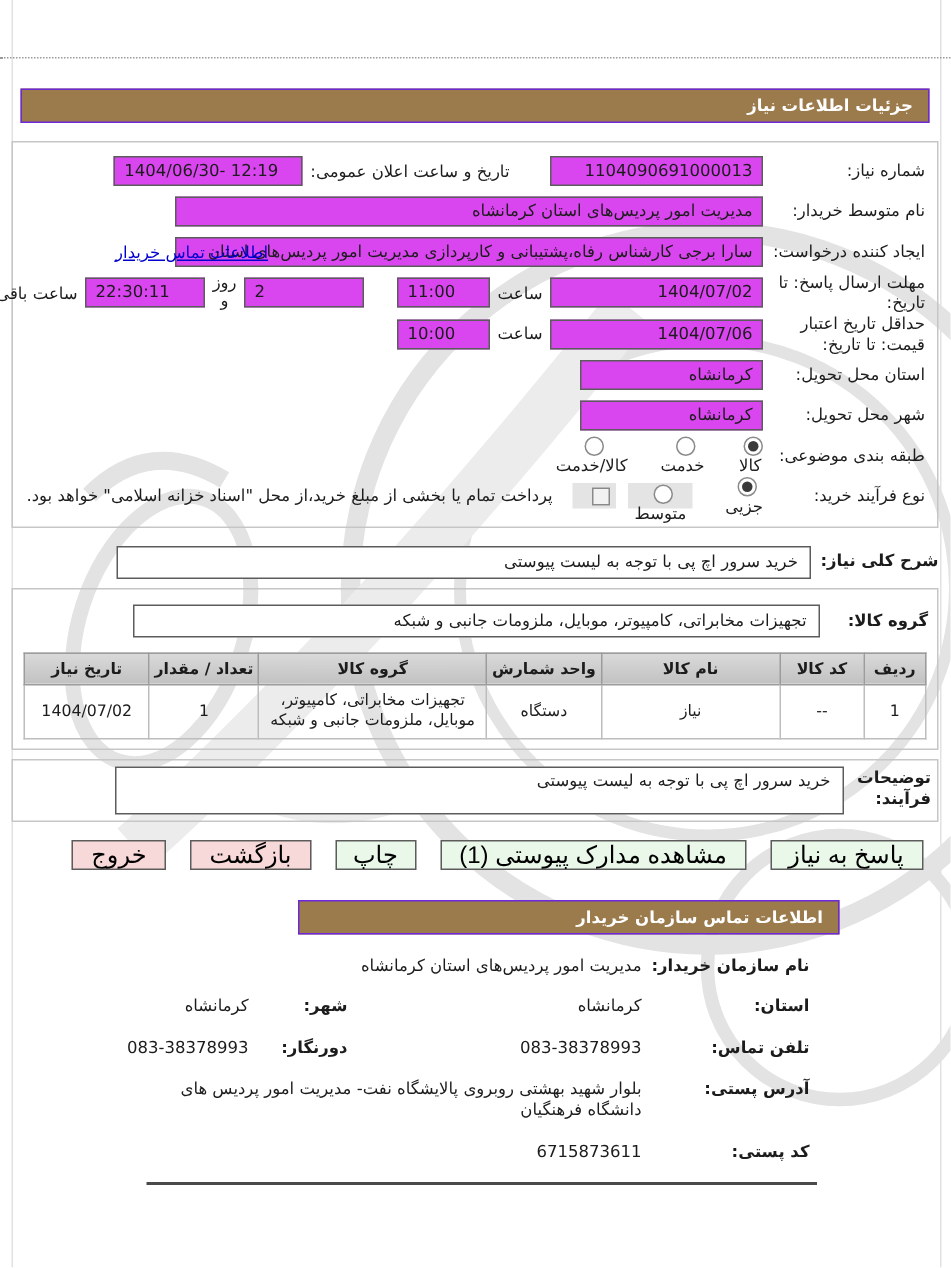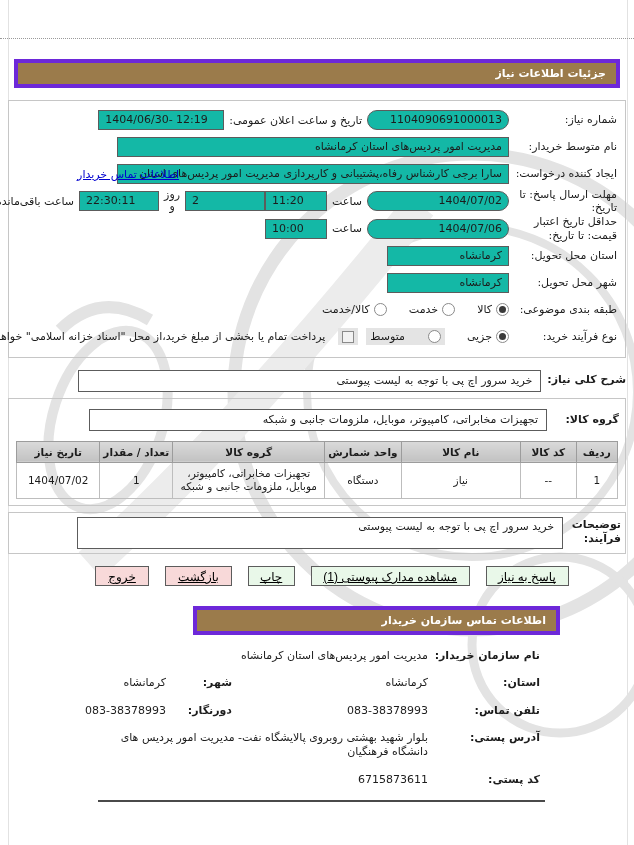--- a/index.html
+++ b/index.html
@@ -7,49 +7,49 @@
     width:634px;height:845px;position:relative;overflow:hidden;
     background:#ffffff;color:#1c1c1c;
     font-family:"DejaVu Sans", sans-serif;font-size:11px;direction:rtl;
   }
   .frame-l{position:absolute;right:auto;left:8px;top:0;bottom:0;border-left:1px solid #e2e2e2;z-index:0;}
   .frame-r{position:absolute;left:627px;top:0;bottom:0;border-left:1px solid #e2e2e2;z-index:0;}
   .watermark{position:absolute;inset:0;z-index:0;pointer-events:none;}
   .content{position:relative;z-index:1;}
   .topstrip{height:38px;border-bottom:1px dotted #9a9a9a;}
   .bar{
-    background:#9b7b4b;border:4px solid #6d28d9;color:#fff;font-weight:bold;
+    background:#9b7b4b;border:1px solid #6d28d9;color:#fff;font-weight:bold;
     height:21px;line-height:21px;padding:0 10px;font-size:11px;
   }
   .bar1{margin:20px 14px 12px 14px;}
   .bar2{margin:20px 74px 14px 74px;width:339px;}
   .panel{border:1px solid #c6c6c6;margin:0 8px;padding:6px 4px;background:transparent;}
   .frow{display:flex;align-items:center;min-height:26px;margin-bottom:1px;}
   .flabel{width:108px;flex:none;padding-right:4px;line-height:1.2;}
   .slabel{padding:0 5px;flex:none;}
   .ibox{
-    border:1px solid #5c5c5c;background:#14b8a6;height:18px;line-height:18px;
+    border:1px solid #5c5c5c;background:#d946ef;height:18px;line-height:18px;
     padding:0 6px;overflow:hidden;white-space:nowrap;flex:none;
   }
   .ltr{direction:ltr;unicode-bidi:isolate;text-align:right;}
-  .w140{width:128px;border-radius:10px;}
+  .w140{width:128px;}
   .w125{width:112px;text-align:left;}
   .w390{width:378px;}
   .w120{width:108px;}
   .w55{width:48px;text-align:left;}
   .w75{width:66px;text-align:left;}
-  .gap18{margin-right:0;}
+  .gap18{margin-right:22px;}
   .dayslbl{width:22px;flex:none;line-height:1.1;text-align:center;padding:0 2px;}
   .link{color:#0000cf;text-decoration:underline;margin-right:-62px;flex:none;cursor:pointer;}
   .radio{width:11px;height:11px;border:1px solid #8a8a8a;border-radius:50%;background:#fff;
     display:inline-block;position:relative;margin-left:4px;flex:none;}
   .radio.sel::after{content:'';position:absolute;inset:2px;border-radius:50%;background:#3a3a3a;}
-  .ropt{display:inline-flex;align-items:center;margin-left:22px;}
+  .ropt{display:inline-flex;align-items:center;margin-left:22px;flex-direction:column;}
   .graybg{background:#e4e4e4;display:inline-flex;align-items:center;height:15px;
-    padding:1px 4px;margin-left:8px;gap:19px;}
+    padding:1px 4px;margin-left:8px;}
   .cbx{width:10px;height:10px;border:1px solid #8a8a8a;background:#f2f2f2;display:inline-block;flex:none;}
   .cbxpad{width:46px;}
   .descrow{display:flex;align-items:flex-start;margin:12px 8px 6px 8px;}
   .desclabel{font-weight:bold;flex:none;padding:3px 0 0 6px;}
   .descbox{border:1px solid #5c5c5c;background:#fff;height:20px;line-height:20px;
     padding:0 8px;flex:1;margin-left:70px;overflow:hidden;white-space:nowrap;}
   .sechead{font-weight:bold;margin:10px 12px 6px 12px;}
   .groupsrow{display:flex;align-items:center;margin:4px 2px 10px 2px;}
   .grouplabel{font-weight:bold;flex:none;padding-left:8px;width:64px;}
   .groupbox{border:1px solid #5c5c5c;background:#fff;min-height:20px;line-height:20px;
@@ -57,21 +57,21 @@
   table.goods{width:calc(100% - 6px);margin:0 3px;border-collapse:collapse;font-size:10.5px;}
   table.goods th{background:linear-gradient(#dadada,#c2c2c2);border:1px solid #9c9c9c;
     font-weight:bold;padding:4px 3px;white-space:nowrap;}
   table.goods td{border:1px solid #bdbdbd;padding:4px 3px;text-align:center;line-height:1.3;}
   .notesrow{display:flex;align-items:flex-start;}
   .noteslabel{font-weight:bold;flex:none;width:58px;line-height:1.25;padding-top:1px;}
   .notesbox{border:1px solid #5c5c5c;background:#fff;height:28px;line-height:16px;
     padding:1px 8px;flex:1;margin-left:64px;overflow:hidden;}
   .btnrow{display:flex;justify-content:center;align-items:center;gap:16px;margin:12px 0 0 30px;}
   .btn{border:1px solid #5c5c5c;height:20px;line-height:20px;padding:0 12px;
-    font-size:12px;cursor:pointer;white-space:nowrap;text-decoration:underline;}
+    font-size:16px;cursor:pointer;white-space:nowrap;}
   .btn.green{background:#e9f8e9;padding-left:11px;}
   .btn.pink{background:#f8d9d9;}
   .contact{margin:14px 94px 0 20px;}
   .crow{display:flex;align-items:flex-start;margin-bottom:13px;line-height:1.3;}
   .clabel{font-weight:bold;flex:none;}
   .w112{width:112px;}
   .w190{width:196px;flex:none;}
   .w66{width:66px;}
   .divider{border-top:2px solid #4a4a4a;margin:4px 89px 18px 98px;}
   .creator{margin:0 180px 0 20px;}
@@ -119,21 +119,21 @@
     <div class="frow">
       <div class="flabel">ایجاد کننده درخواست:</div>
       <div class="ibox w390">سارا برجی  کارشناس  رفاه،پشتیبانی و کارپردازی مدیریت امور پردیس‌های استان</div>
       <span class="link">اطلاعات تماس خریدار</span>
     </div>
 
     <div class="frow">
       <div class="flabel">مهلت ارسال پاسخ: تا تاریخ:</div>
       <div class="ibox w140 ltr">1404/07/02</div>
       <div class="slabel">ساعت</div>
-      <div class="ibox w55 ltr">11:20</div>
+      <div class="ibox w55 ltr">11:00</div>
       <div class="ibox w75 ltr gap18">2</div>
       <div class="dayslbl">روز و</div>
       <div class="ibox w75 ltr">22:30:11</div>
       <div class="slabel">ساعت باقی‌مانده</div>
     </div>
 
     <div class="frow">
       <div class="flabel">حداقل تاریخ اعتبار قیمت: تا تاریخ:</div>
       <div class="ibox w140 ltr">1404/07/06</div>
       <div class="slabel">ساعت</div>

